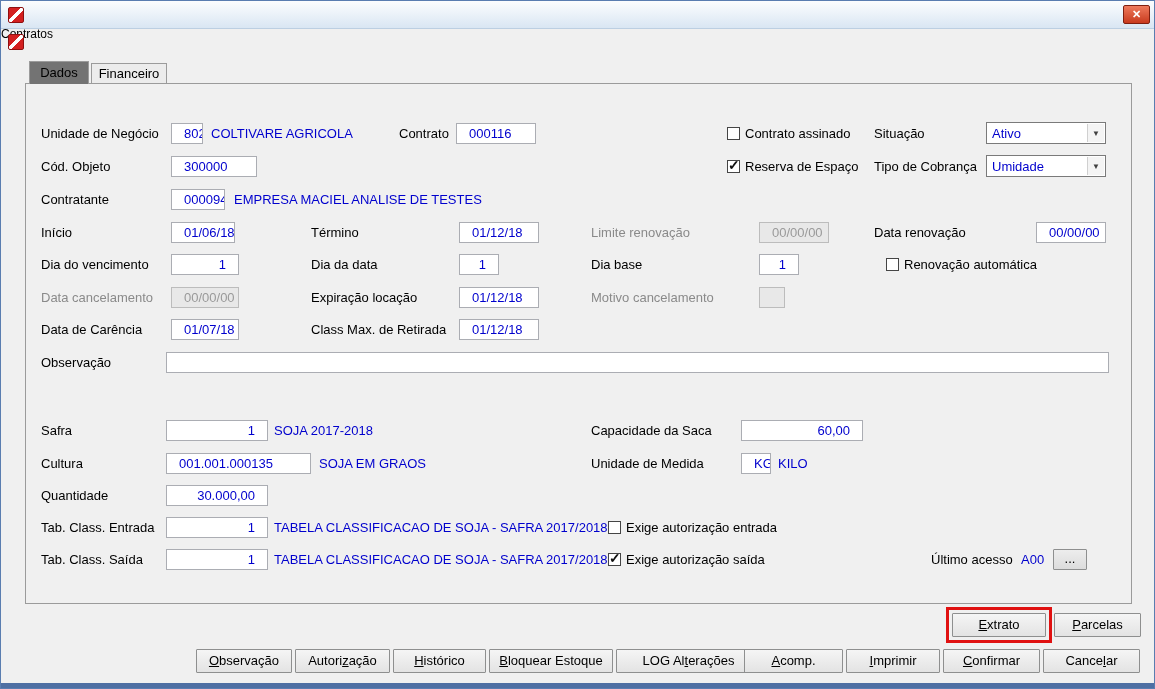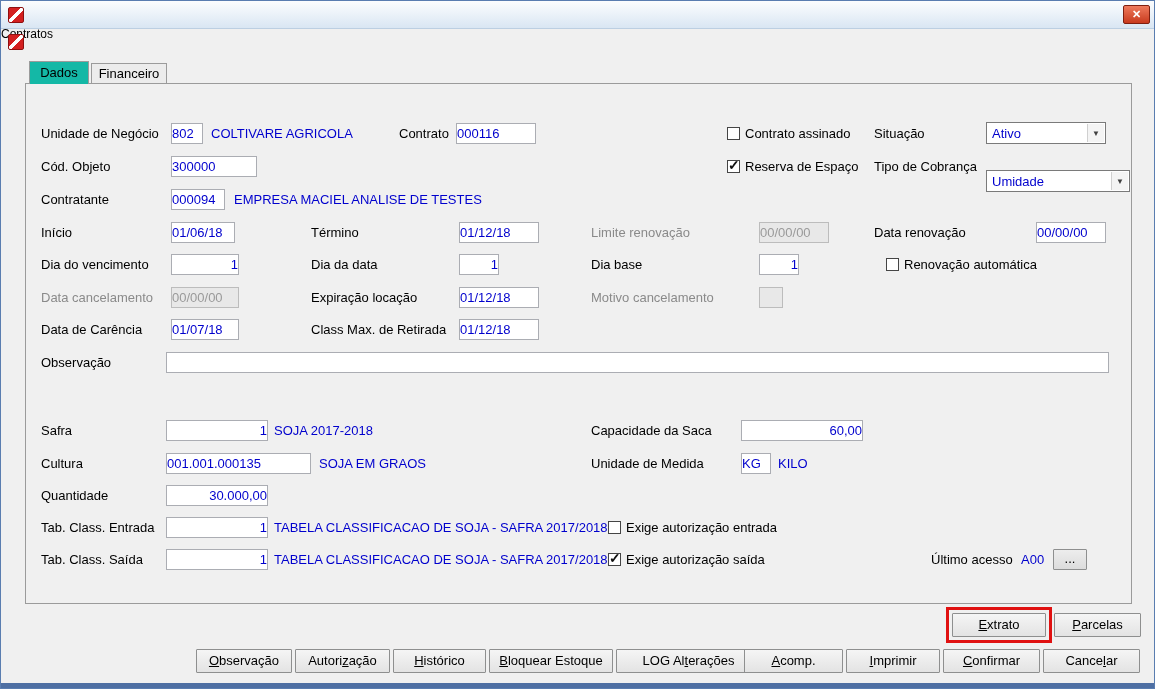--- a/index.html
+++ b/index.html
@@ -17,37 +17,37 @@
               border:1px solid #8e1010; }
   .close-btn { position:absolute; right:4px; top:4px; width:27px; height:19px; border-radius:2px;
                background:linear-gradient(#ee7a5c,#c83a1e); border:1px solid #7e1f10;
                color:#fff; font-size:11px; font-weight:bold; text-align:center; line-height:17px; cursor:default; }
 
   .form-icon { position:absolute; left:7px; top:33px; width:16px; height:16px; border-radius:2px;
                background:linear-gradient(135deg,#d42020 42%,#ffffff 42%,#ffffff 58%,#d42020 58%);
                border:1px solid #8e1010; }
 
   
-  .tab { position:absolute; background:#14b8a6; border:1px solid #9b9b9b; border-bottom:none;
+  .tab { position:absolute; background:#737373; border:1px solid #9b9b9b; border-bottom:none;
          text-align:center; font-size:13px; color:#000; }
   .tab.active { left:28px; top:60px; width:60px; height:23px; line-height:22px; z-index:3; }
   .tab.inactive { left:90px; top:62px; width:76px; height:20px; line-height:19px; background:#ececec; z-index:1; }
 
   .page { position:absolute; left:24px; top:82px; width:1107px; height:521px;
           border:1px solid #9b9b9b; background:#f0f0f0; z-index:2; }
   .groupbox { position:absolute; border:1px solid #cbcbcb; background:#f0f0f0; }
   .gb1 { left:32px; top:100px; width:1091px; height:288px; }
   .gb2 { left:32px; top:400px; width:1091px; height:196px; }
 
   .lbl { position:absolute; height:21px; line-height:21px; color:#000; white-space:nowrap; z-index:4; }
   .lbl.dis { color:#8a8a8a; }
   .desc { position:absolute; height:21px; line-height:21px; color:#0000cd; white-space:nowrap; z-index:4; }
 
   .field { position:absolute; height:21px; background:#fff; border:1px solid #abadb3;
-           color:#0000cd; padding:0 0; line-height:19px; white-space:nowrap; overflow:hidden; z-index:4; }
+           color:#0000cd; padding:0 12px; line-height:19px; white-space:nowrap; overflow:hidden; z-index:4; }
   .field.right { text-align:right; }
   .field.disabled { background:#e8e8e8; color:#9a9a9a; border-color:#bcbcbc; }
 
   .chk { position:absolute; height:21px; display:flex; align-items:center; gap:5px; z-index:4; }
   .chk .box { width:13px; height:13px; background:#fff; border:1px solid #454545; position:relative; flex:none; }
   .chk .mark { display:none; }
   .chk.checked .mark { display:block; position:absolute; left:0px; top:-4px;
                        font-size:14px; font-weight:bold; color:#101010; }
   .chk-lbl { color:#000; white-space:nowrap; }
 
@@ -102,21 +102,21 @@
 
   <div class="lbl" style="left:40px;top:155px">Cód. Objeto</div>
   <div class="field" style="left:170px;top:155px;width:86px">300000</div>
   <div class="chk checked" style="left:726px;top:155px">
     <span class="box">
         <span class="mark">✓</span>
       </span>
     <span class="chk-lbl">Reserva de Espaço</span>
   </div>
   <div class="lbl" style="left:873px;top:155px">Tipo de Cobrança</div>
-  <div class="combo" style="left:985px;top:169px;width:144px">
+  <div class="combo" style="left:985px;top:154px;width:120px">
     <span class="combo-val">Umidade</span>
     <span class="combo-arrow">▼</span>
   </div>
 
   <div class="lbl" style="left:40px;top:188px">Contratante</div>
   <div class="field" style="left:170px;top:188px;width:54px">000094</div>
   <div class="desc" style="left:233px;top:188px">EMPRESA MACIEL ANALISE DE TESTES</div>
 
   <div class="lbl" style="left:40px;top:221px">Início</div>
   <div class="field" style="left:170px;top:221px;width:64px">01/06/18</div>

